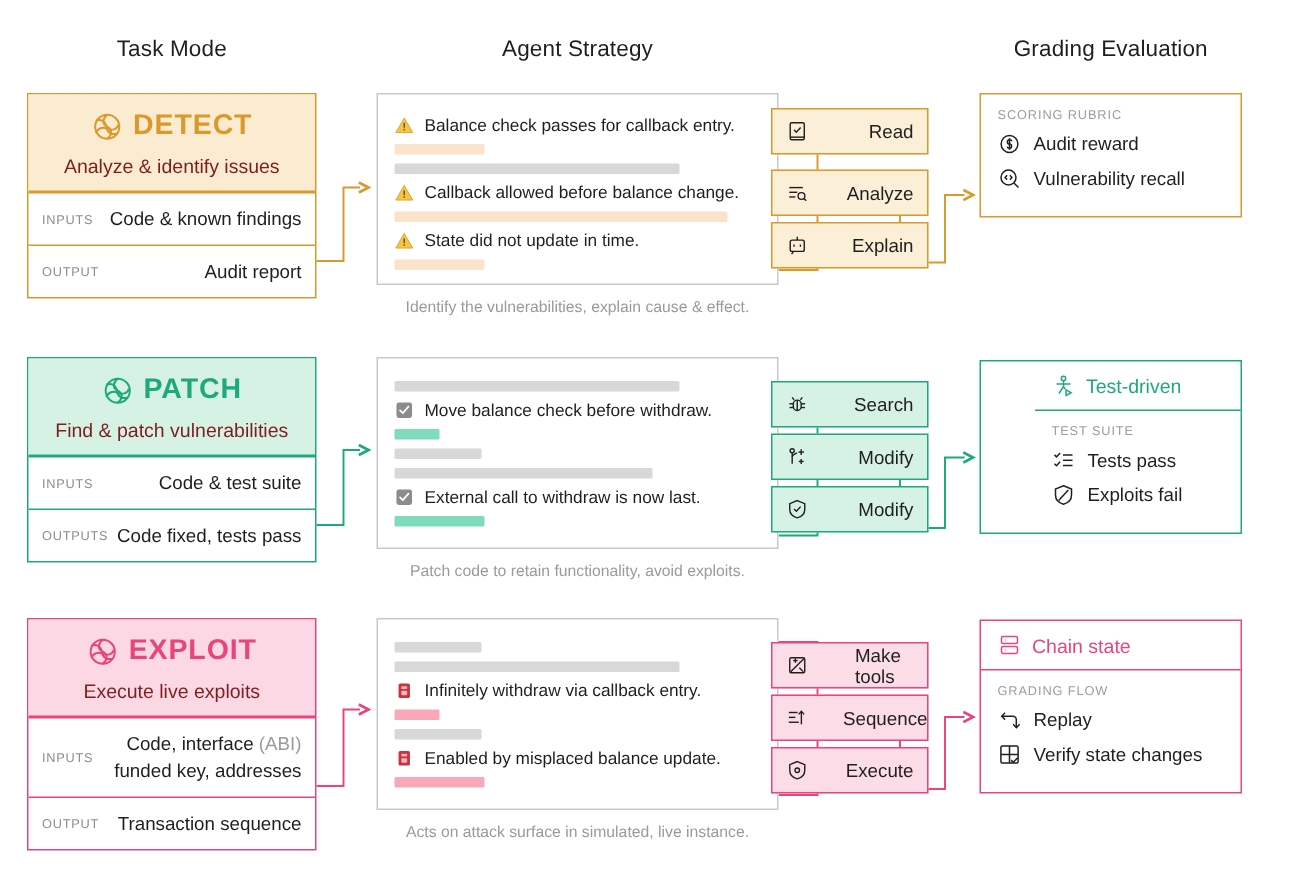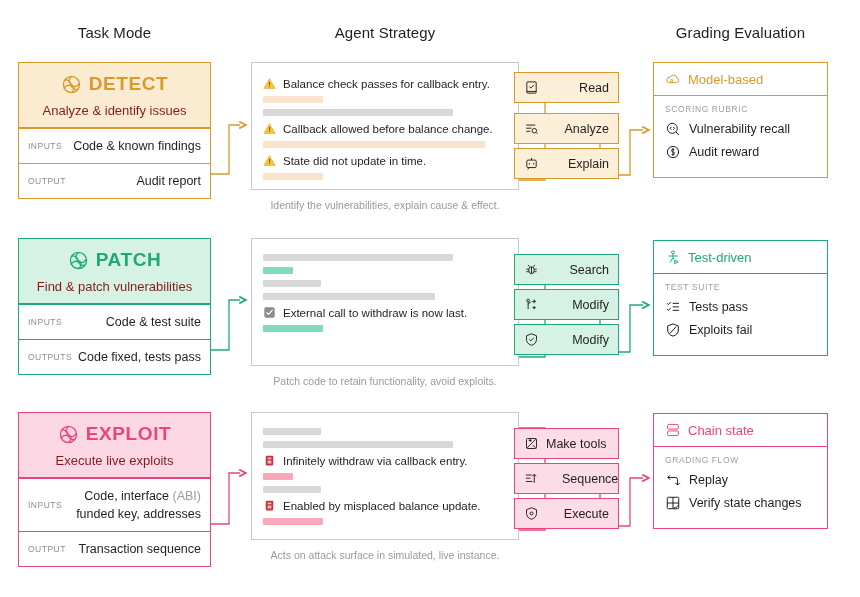--- a/index.html
+++ b/index.html
@@ -88,21 +88,21 @@
     width:105px;height:31px;
     box-sizing:border-box;
     border:1.1px solid var(--accent);
     background:var(--tint);
     display:flex;align-items:center;
     padding:0 9px;
     z-index:6;
   }
   .chip .ico{flex:0 0 auto;display:inline-flex;align-items:center;}
   .chip .lbl{flex:1;text-align:right;font-size:12.5px;color:#1f1f1f;}
-  .chip.wide .lbl{text-align:left;padding-left:7px;}
+  .chip.wide .lbl{text-align:left;padding-left:7px;margin-left:24px;}
 
   
   .grade-card{
     position:absolute;
     left:653px;width:175px;
     border:1.2px solid var(--accent);
     box-sizing:border-box;background:#fff;
     z-index:5;
   }
   .grade-head{
@@ -267,52 +267,43 @@
           <path d="M12 3 V6.5"></path>
           <path d="M8.6 11.2 V13.6"></path>
           <path d="M15.4 11.2 V13.6"></path>
           <path d="M8 18.5 L6 21.5"></path>
         </svg>
     </span>
     <span class="lbl">Explain</span>
   </div>
 
   <div class="grade-card" style="top:62px;--accent:#D99A2B;">
-    <div class="grade-head">
-      <span>
-        <svg width="16" height="16" viewBox="0 0 24 24" fill="none" stroke="#D99A2B" stroke-width="1.5">
-            <path d="M7 17.5 A4 4 0 1 1 7.6 9.6 A5.2 5.2 0 0 1 17.6 10.4 A3.6 3.6 0 0 1 17.6 17.5 Z"></path>
-            <circle cx="10" cy="14.5" r="1.8"></circle>
-          </svg>
-      </span>
-      <span class="grade-title">Model-based</span>
-    </div>
     <div class="grade-body">
       <div class="grade-label">SCORING RUBRIC</div>
+      <div class="grade-item">
+        <span>
+          <svg width="16" height="16" viewBox="0 0 24 24" fill="none" stroke="#1f1f1f" stroke-width="1.5">
+              <circle cx="12" cy="12" r="8.4"></circle>
+              <path d="M14.4 9.2 A2.4 2.4 0 0 0 12 7.8 A2.1 2.1 0 0 0 12 12 A2.1 2.1 0 0 1 12 16.2 A2.4 2.4 0 0 1 9.6 14.8"></path>
+              <path d="M12 6.2 V17.8"></path>
+            </svg>
+        </span>
+        <span>Audit reward</span>
+      </div>
       <div class="grade-item">
         <span>
           <svg width="16" height="16" viewBox="0 0 24 24" fill="none" stroke="#1f1f1f" stroke-width="1.5">
               <circle cx="11" cy="11" r="7.5"></circle>
               <path d="M16.5 16.5 L21 21"></path>
               <path d="M9.6 8.8 L7.6 11 L9.6 13.2"></path>
               <path d="M12.4 8.8 L14.4 11 L12.4 13.2"></path>
             </svg>
         </span>
         <span>Vulnerability recall</span>
       </div>
-      <div class="grade-item">
-        <span>
-          <svg width="16" height="16" viewBox="0 0 24 24" fill="none" stroke="#1f1f1f" stroke-width="1.5">
-              <circle cx="12" cy="12" r="8.4"></circle>
-              <path d="M14.4 9.2 A2.4 2.4 0 0 0 12 7.8 A2.1 2.1 0 0 0 12 12 A2.1 2.1 0 0 1 12 16.2 A2.4 2.4 0 0 1 9.6 14.8"></path>
-              <path d="M12 6.2 V17.8"></path>
-            </svg>
-        </span>
-        <span>Audit reward</span>
-      </div>
     </div>
   </div>
 
   <div class="task-card" style="top:238px;--accent:#1EA97C;--tint:#D6F2E4;">
     <div class="task-head">
       <div class="task-title-row">
         <span>
           <svg width="21" height="21" viewBox="0 0 24 24" fill="none" stroke="#1EA97C" stroke-width="1.5">
             <circle cx="12" cy="12" r="9.2"></circle>
             <path d="M12 2.8 C8 6 8 10 12 12 C16 14 16 18 12 21.2"></path>
@@ -329,20 +320,29 @@
       <span class="row-value">Code &amp; test suite</span>
     </div>
     <div class="task-row">
       <span class="row-label">OUTPUTS</span>
       <span class="row-value">Code fixed, tests pass</span>
     </div>
   </div>
 
   <div class="trans-card" style="top:238px;height:128px;">
     <div class="bar" style="width:190px;background:#D8D8D8;"></div>
+    <div class="line">
+      <span class="gl">
+        <svg width="13" height="13" viewBox="0 0 24 24">
+            <rect x="2.4" y="2.4" width="19.2" height="19.2" rx="3" fill="#8C8C8C"></rect>
+            <path d="M6.8 12.2 L10.2 15.6 L17.2 7.6" fill="none" stroke="#fff" stroke-width="2.1" stroke-linecap="round" stroke-linejoin="round"></path>
+          </svg>
+      </span>
+      <span>Move balance check before withdraw.</span>
+    </div>
     <div class="bar" style="width:30px;background:#7FDCBB;"></div>
     <div class="bar" style="width:58px;background:#D8D8D8;"></div>
     <div class="bar" style="width:172px;background:#D8D8D8;"></div>
     <div class="line">
       <span class="gl">
         <svg width="13" height="13" viewBox="0 0 24 24">
             <rect x="2.4" y="2.4" width="19.2" height="19.2" rx="3" fill="#8C8C8C"></rect>
             <path d="M6.8 12.2 L10.2 15.6 L17.2 7.6" fill="none" stroke="#fff" stroke-width="2.1" stroke-linecap="round" stroke-linejoin="round"></path>
           </svg>
       </span>
@@ -384,21 +384,21 @@
   <div class="chip" style="left:514px;top:324px;--accent:#1EA97C;--tint:#D6F2E4;">
     <span class="ico">
       <svg width="15" height="15" viewBox="0 0 24 24" fill="none" stroke="#1f1f1f" stroke-width="1.5">
           <path d="M12 2.8 L20 6 V12 C20 16.6 16.6 20 12 21.2 C7.4 20 4 16.6 4 12 V6 Z"></path>
           <path d="M8.6 11.8 L11 14.2 L15.6 9.2"></path>
         </svg>
     </span>
     <span class="lbl">Modify</span>
   </div>
 
-  <div class="grade-card" style="top:240px;--accent:#1EA97C;">
+  <div class="grade-card" style="top:240px;padding-left:36px;--accent:#1EA97C;">
     <div class="grade-head">
       <span>
         <svg width="16" height="16" viewBox="0 0 24 24" fill="none" stroke="#1EA97C" stroke-width="1.5">
             <circle cx="12" cy="5" r="2.2"></circle>
             <path d="M5 10.5 H19"></path>
             <path d="M12 7.2 V13"></path>
             <path d="M12 13 L7.5 20"></path>
             <path d="M12 13 L13.6 15.6"></path>
             <path d="M14.6 16.4 L19.6 19.2 L14.6 22 Z"></path>
           </svg>

